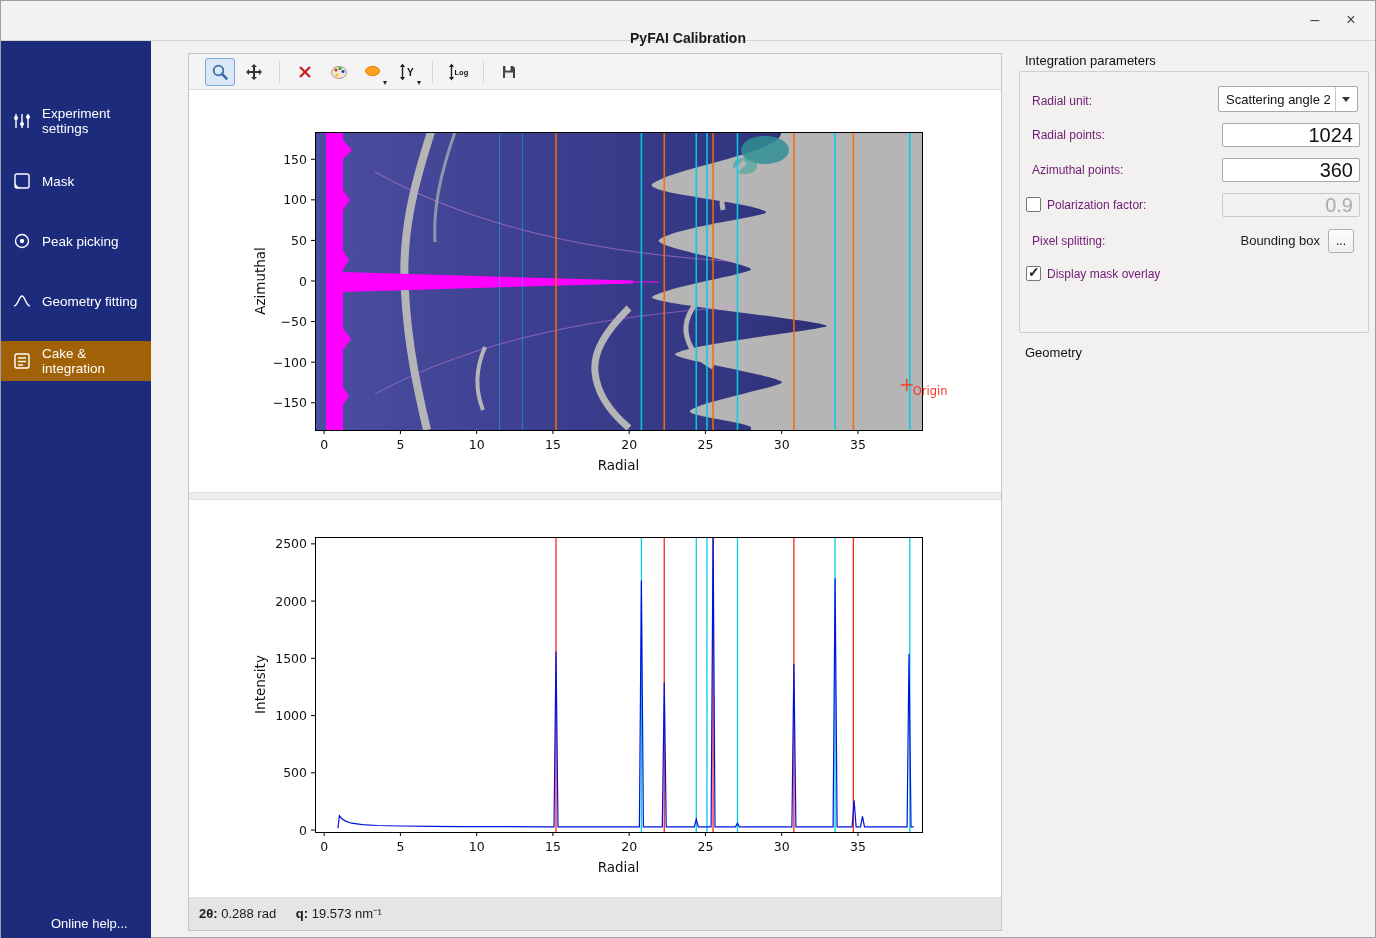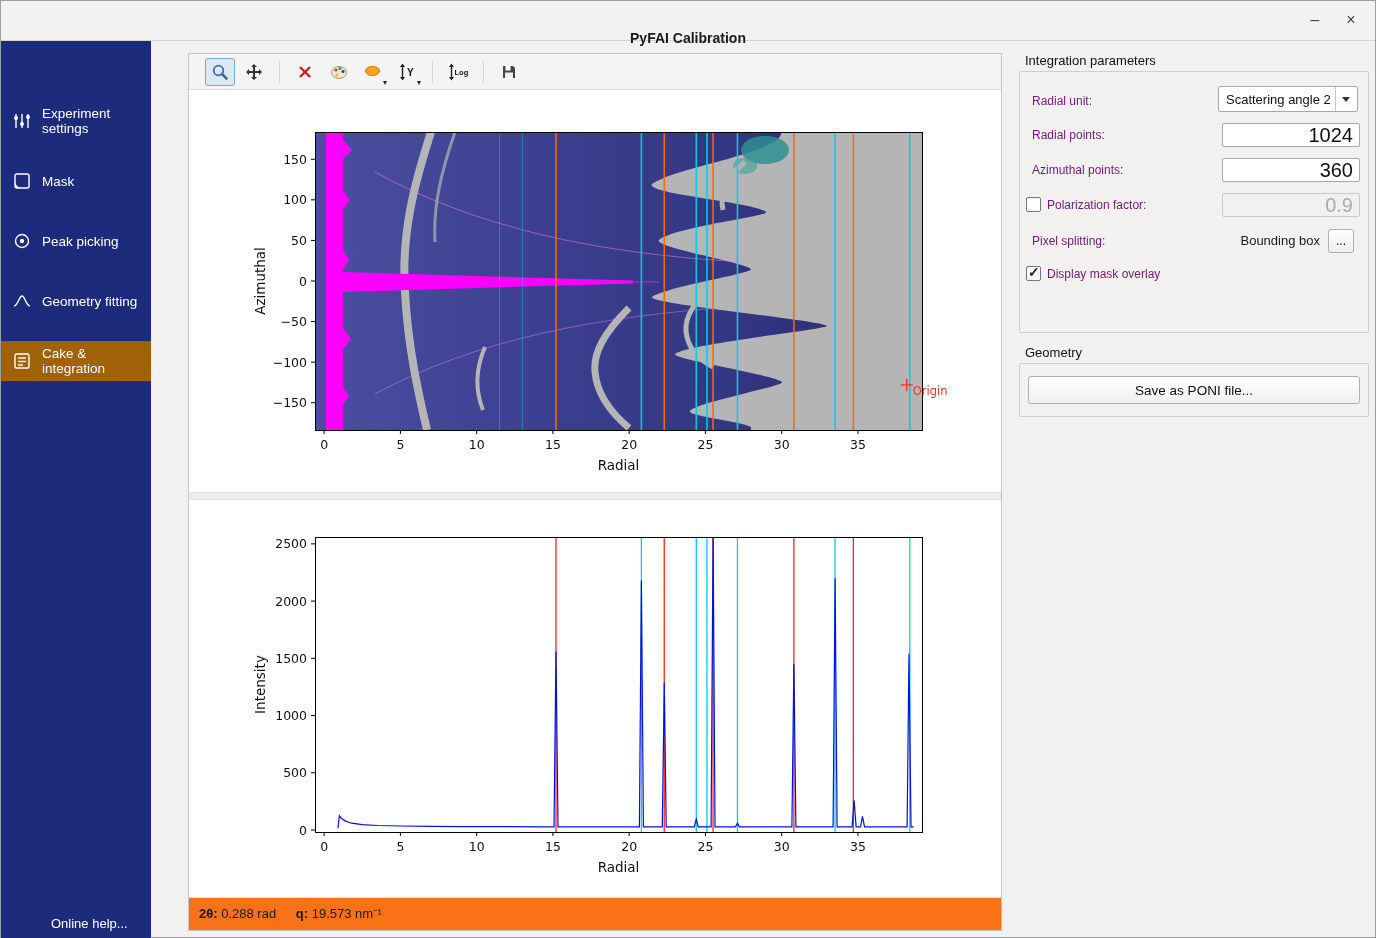--- a/index.html
+++ b/index.html
@@ -29,21 +29,21 @@
   #main { position:absolute; top:52px; left:187px; width:814px; height:878px; background:#fff; border:1px solid #c5c5c5; }
   #toolbar { position:absolute; top:0; left:0; right:0; height:36px; background:#f4f4f4; border-bottom:1px solid #dcdcdc; display:flex; align-items:center; padding-left:16px; gap:4px; }
   .tbtn { width:30px; height:28px; border:1px solid transparent; background:transparent; border-radius:3px; display:flex; align-items:center; justify-content:center; position:relative; padding:0; }
   .tbtn.active { background:#dbe9f7; border-color:#7fa8d4; }
   .tbtn .dd { position:absolute; right:0; bottom:-2px; font-size:8px; color:#222; }
   .tsep { width:1px; height:22px; background:#d4d4d4; margin:0 6px; flex:none; }
 
   #fig-cake { position:absolute; top:36px; left:0; width:812px; height:402px; background:#fff; }
   #splitter { position:absolute; top:438px; left:0; right:0; height:8px; background:#eeeeee; border-top:1px solid #e2e2e2; border-bottom:1px solid #e2e2e2; }
   #fig-int { position:absolute; top:446px; left:0; width:812px; height:398px; background:#fff; }
-  #plot-status { position:absolute; bottom:0; left:0; right:0; height:33px; background:#f97316; border-top:1px solid #ddd; line-height:32px; padding-left:10px; font-size:13px; color:#1b1b1b; }
+  #plot-status { position:absolute; bottom:0; left:0; right:0; height:33px; background:#e5e5e5; border-top:1px solid #ddd; line-height:32px; padding-left:10px; font-size:13px; color:#1b1b1b; }
   .sb-b { font-weight:bold; }
   .sb-gap { margin-left:16px; }
 
   
   #right { position:absolute; top:40px; left:1010px; width:360px; height:898px; }
   .gb-title { position:absolute; left:14px; font-size:13px; color:#111; }
   .groupbox { position:absolute; left:8px; width:350px; border:1px solid #cfcfcf; border-radius:2px; }
   #gb1 { top:30px; height:262px; }
   #gb2 { top:322px; height:54px; }
   .flabel { position:absolute; left:12px; font-size:12px; line-height:26px; color:#701a75; }
@@ -348,17 +348,14 @@
       <label class="flabel" style="top:156px">Pixel splitting:</label>
       <span class="pxval" style="top:156px">Bounding box</span>
       <button class="more-btn" style="top:157px">...</button>
 
       <span class="cb checked" style="top:194px; left:6px"></span>
       <label class="flabel" style="top:189px; left:27px">Display mask overlay</label>
 
     </div>
 
     <div class="gb-title" style="top:304px">Geometry</div>
-    <div class="groupbox" id="gb2">
-      <button class="wide-btn" style="top:12px">Save as PONI file...</button>
-    </div>
   </div>
 </div>
 
 </body></html>

